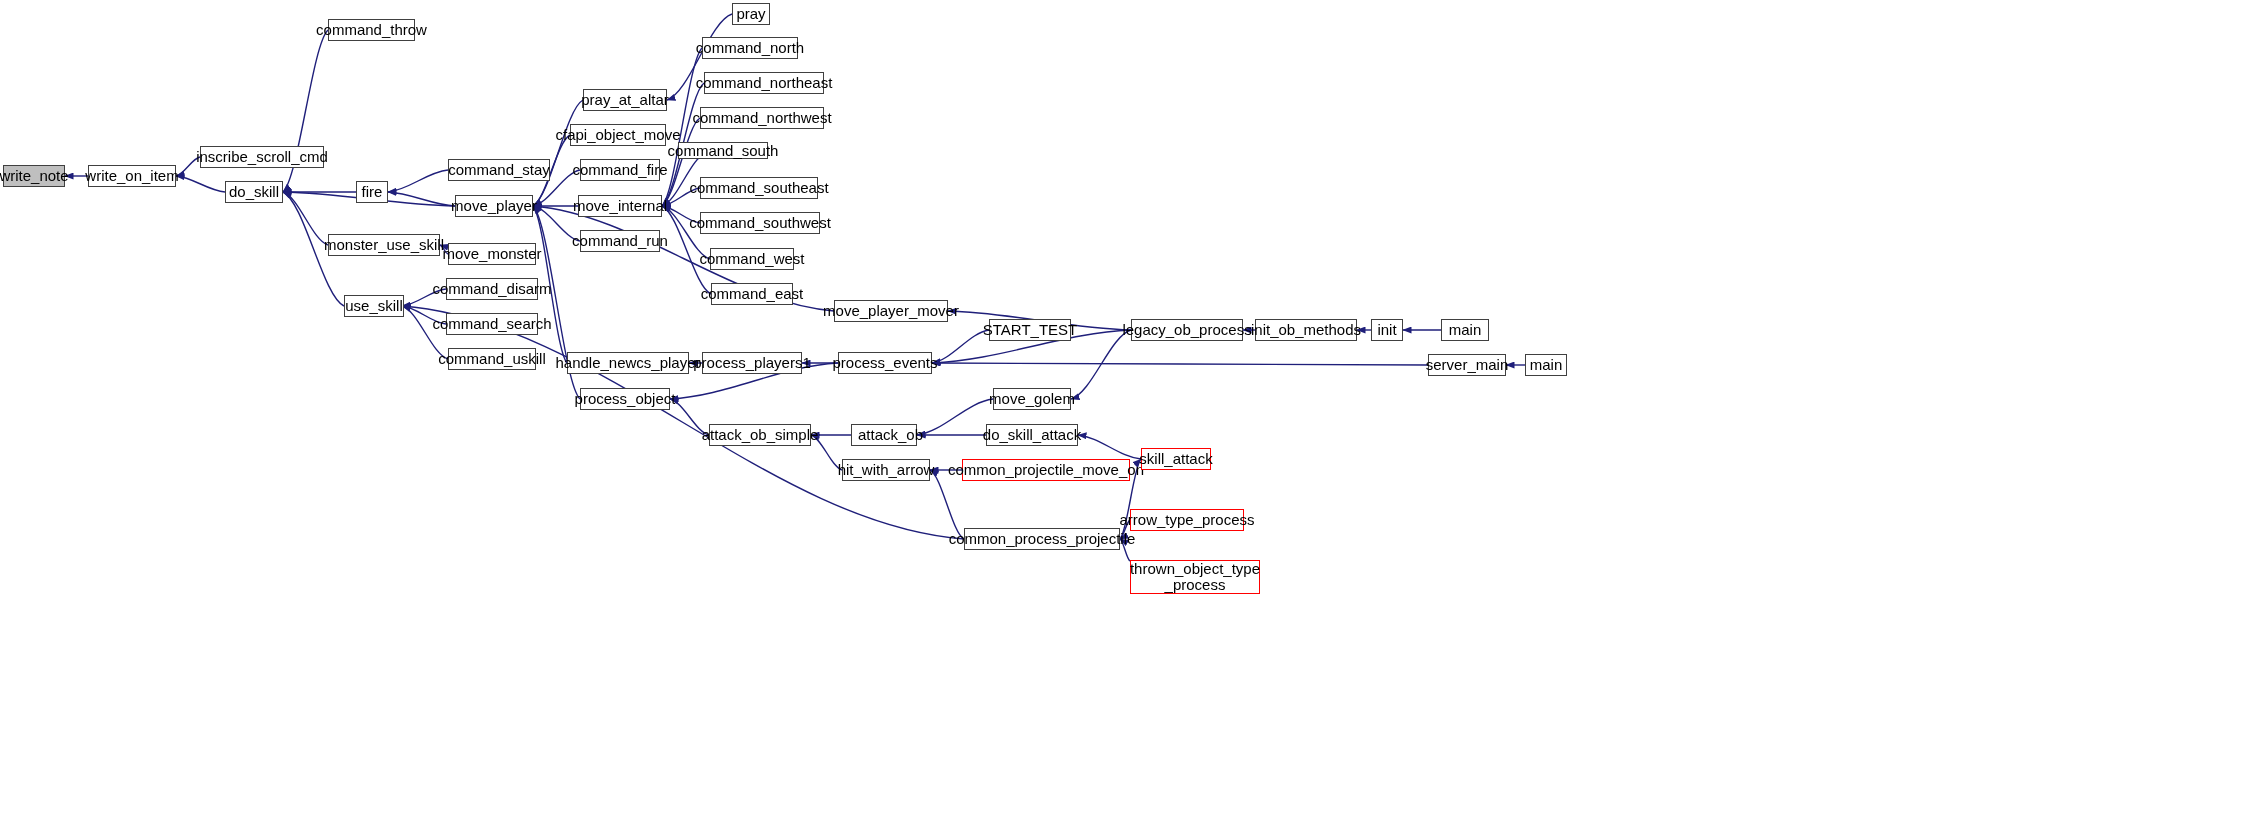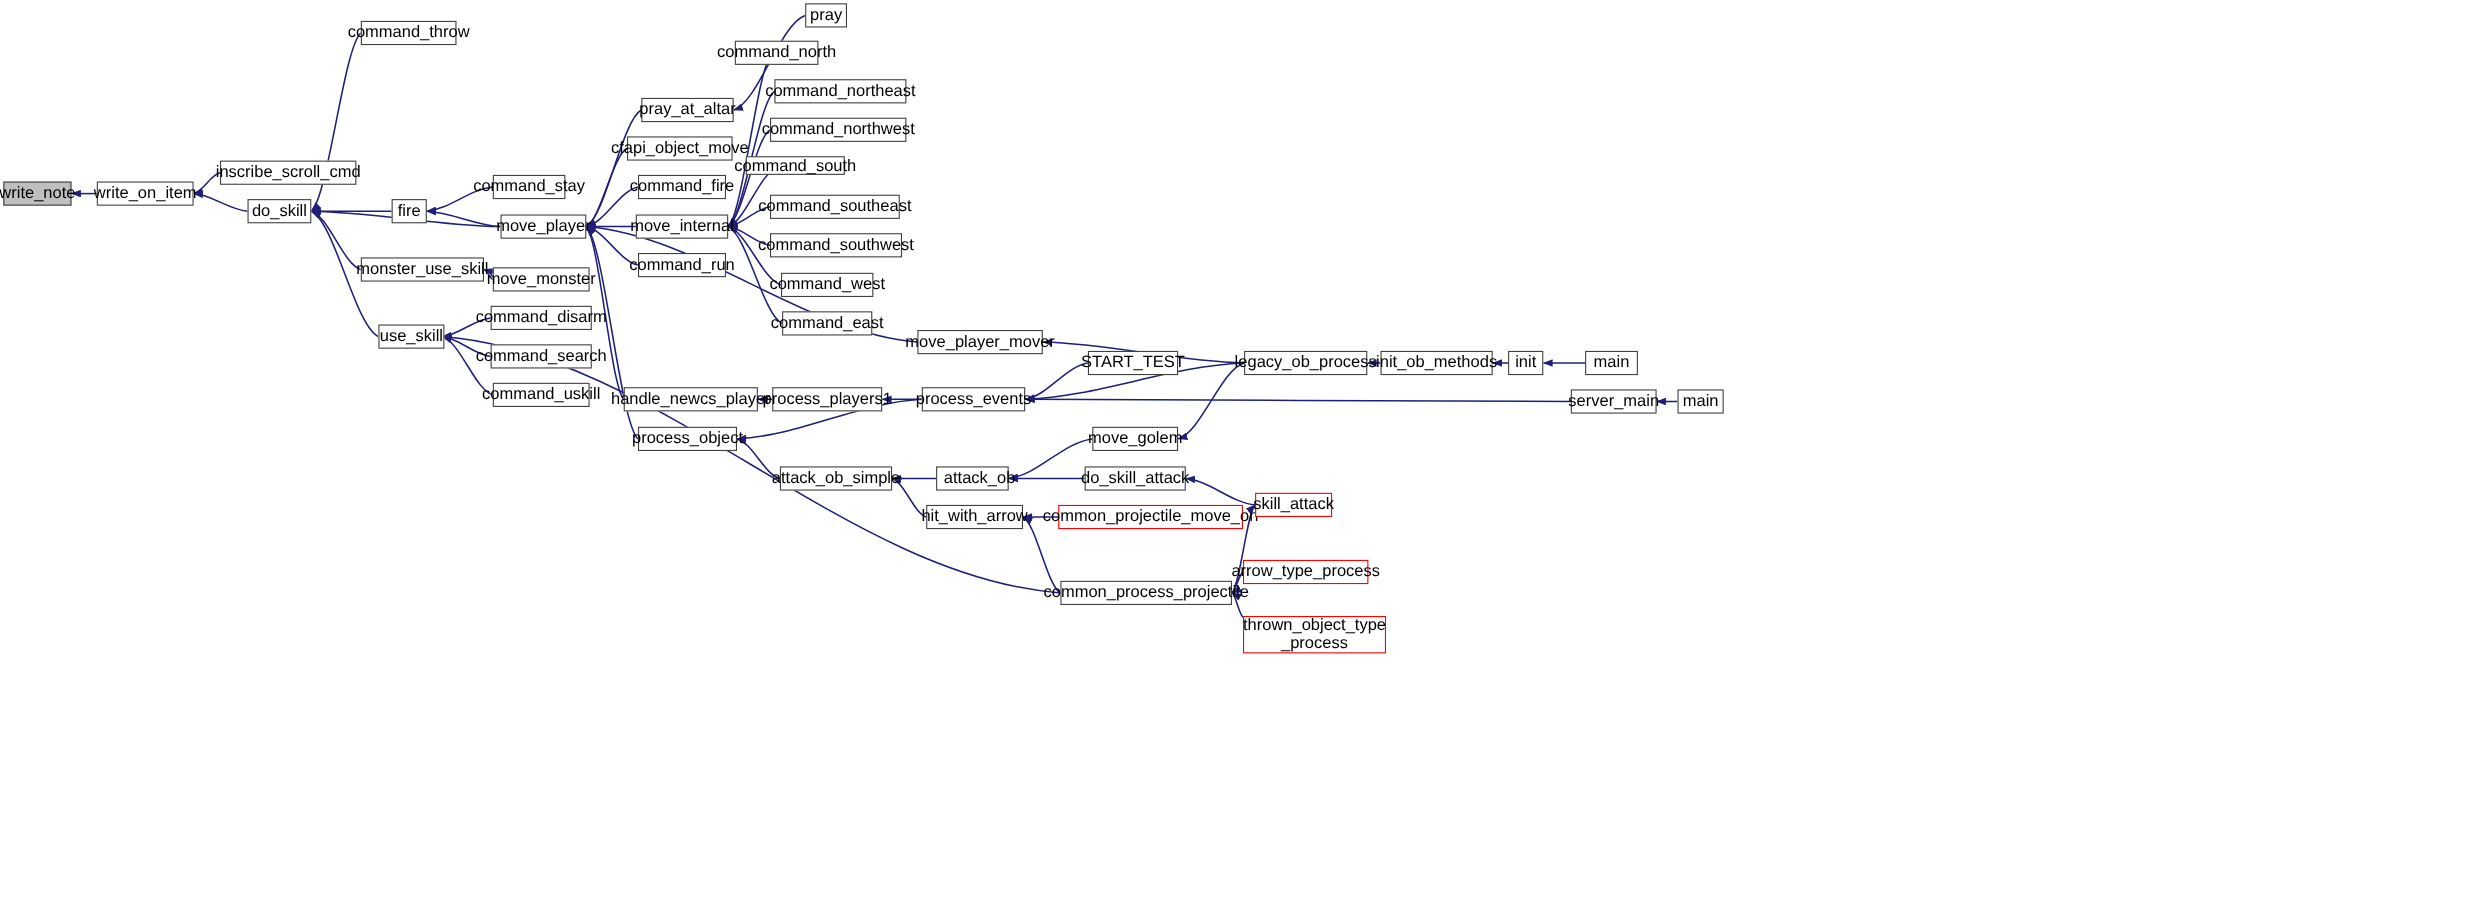--- a/index.html
+++ b/index.html
@@ -123,35 +123,35 @@
 
   <div id="node-layer">
       <div class="node-box highlight" style="left: 3px; top: 165px; width: 62px; height: 22px;"><span class="node-label">write_note</span></div>
       <div class="node-box" style="left: 88px; top: 165px; width: 88px; height: 22px;"><span class="node-label">write_on_item</span></div>
       <div class="node-box" style="left: 200px; top: 146px; width: 124px; height: 22px;"><span class="node-label">inscribe_scroll_cmd</span></div>
       <div class="node-box" style="left: 225px; top: 181px; width: 58px; height: 22px;"><span class="node-label">do_skill</span></div>
       <div class="node-box" style="left: 328px; top: 19px; width: 87px; height: 22px;"><span class="node-label">command_throw</span></div>
       <div class="node-box" style="left: 356px; top: 181px; width: 32px; height: 22px;"><span class="node-label">fire</span></div>
       <div class="node-box" style="left: 328px; top: 234px; width: 112px; height: 22px;"><span class="node-label">monster_use_skill</span></div>
       <div class="node-box" style="left: 344px; top: 295px; width: 60px; height: 22px;"><span class="node-label">use_skill</span></div>
-      <div class="node-box" style="left: 448px; top: 159px; width: 66px; height: 22px;"><span class="node-label">command_stay</span></div>
+      <div class="node-box" style="left: 448px; top: 159px; width: 102px; height: 22px;"><span class="node-label">command_stay</span></div>
       <div class="node-box" style="left: 455px; top: 195px; width: 78px; height: 22px;"><span class="node-label">move_player</span></div>
       <div class="node-box" style="left: 448px; top: 243px; width: 88px; height: 22px;"><span class="node-label">move_monster</span></div>
       <div class="node-box" style="left: 446px; top: 278px; width: 92px; height: 22px;"><span class="node-label">command_disarm</span></div>
       <div class="node-box" style="left: 446px; top: 313px; width: 92px; height: 22px;"><span class="node-label">command_search</span></div>
       <div class="node-box" style="left: 448px; top: 348px; width: 88px; height: 22px;"><span class="node-label">command_uskill</span></div>
       <div class="node-box" style="left: 583px; top: 89px; width: 84px; height: 22px;"><span class="node-label">pray_at_altar</span></div>
       <div class="node-box" style="left: 570px; top: 124px; width: 96px; height: 22px;"><span class="node-label">cfapi_object_move</span></div>
       <div class="node-box" style="left: 580px; top: 159px; width: 80px; height: 22px;"><span class="node-label">command_fire</span></div>
       <div class="node-box" style="left: 578px; top: 195px; width: 84px; height: 22px;"><span class="node-label">move_internal</span></div>
       <div class="node-box" style="left: 580px; top: 230px; width: 80px; height: 22px;"><span class="node-label">command_run</span></div>
       <div class="node-box" style="left: 567px; top: 352px; width: 122px; height: 22px;"><span class="node-label">handle_newcs_player</span></div>
       <div class="node-box" style="left: 580px; top: 388px; width: 90px; height: 22px;"><span class="node-label">process_object</span></div>
       <div class="node-box" style="left: 732px; top: 3px; width: 38px; height: 22px; align-items: center;"><span class="node-label">pray</span></div>
-      <div class="node-box" style="left: 668px; top: 37px; width: 76px; height: 22px;"><span class="node-label">command_north</span></div>
+      <div class="node-box" style="left: 702px; top: 37px; width: 96px; height: 22px;"><span class="node-label">command_north</span></div>
       <div class="node-box" style="left: 704px; top: 72px; width: 120px; height: 22px;"><span class="node-label">command_northeast</span></div>
       <div class="node-box" style="left: 700px; top: 107px; width: 124px; height: 22px;"><span class="node-label">command_northwest</span></div>
       <div class="node-box" style="left: 678px; top: 142px; width: 90px; height: 17px;"><span class="node-label">command_south</span></div>
       <div class="node-box" style="left: 700px; top: 177px; width: 118px; height: 22px;"><span class="node-label">command_southeast</span></div>
       <div class="node-box" style="left: 700px; top: 212px; width: 120px; height: 22px;"><span class="node-label">command_southwest</span></div>
       <div class="node-box" style="left: 710px; top: 248px; width: 84px; height: 22px;"><span class="node-label">command_west</span></div>
       <div class="node-box" style="left: 711px; top: 283px; width: 82px; height: 22px;"><span class="node-label">command_east</span></div>
       <div class="node-box" style="left: 702px; top: 352px; width: 100px; height: 22px;"><span class="node-label">process_players1</span></div>
       <div class="node-box" style="left: 709px; top: 424px; width: 102px; height: 22px;"><span class="node-label">attack_ob_simple</span></div>
       <div class="node-box" style="left: 842px; top: 459px; width: 88px; height: 22px;"><span class="node-label">hit_with_arrow</span></div>

